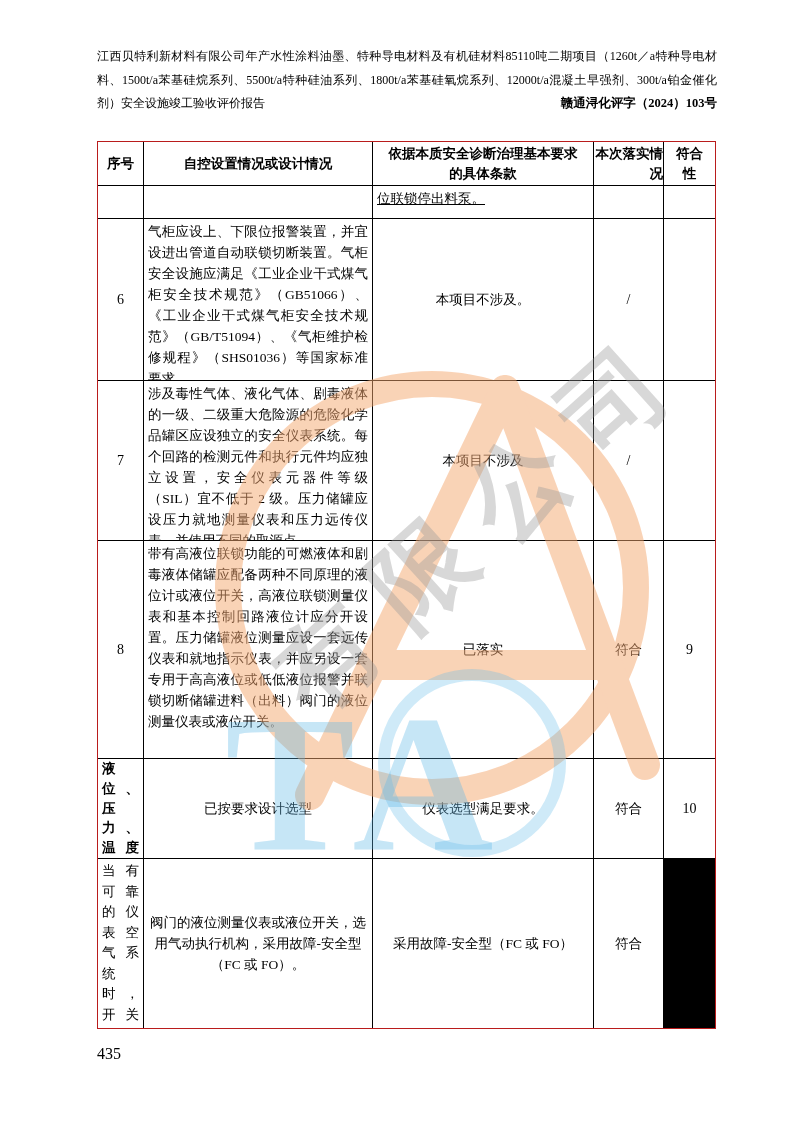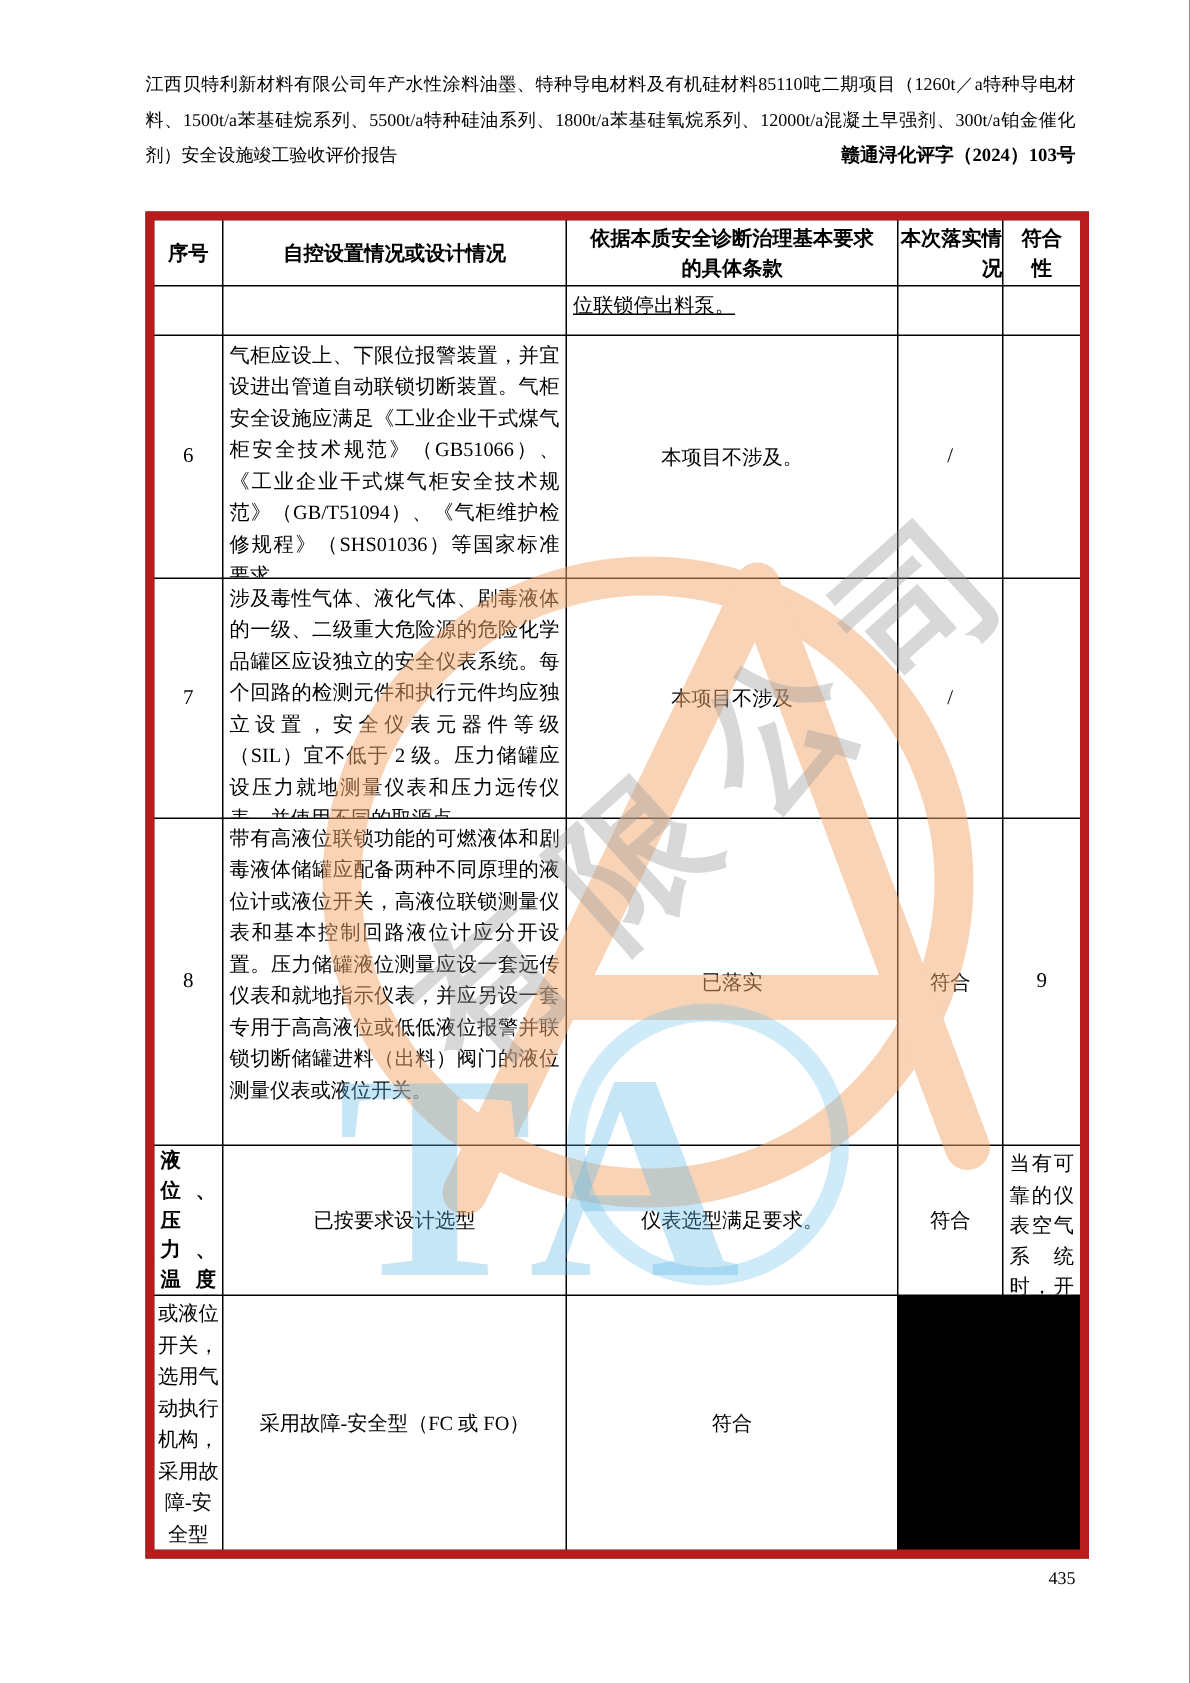--- a/index.html
+++ b/index.html
@@ -8,37 +8,37 @@
   
   .wm{position:absolute;left:0;top:0;width:793px;height:1122px;z-index:5;pointer-events:none;}
   
   .doc-header{position:absolute;left:97px;top:45px;width:620px;font-size:12px;line-height:23.5px;
               text-align:justify;text-justify:inter-ideograph;z-index:1;}
   .docnum{position:absolute;right:0;bottom:0;font-weight:bold;font-size:12.5px;background:transparent;}
   
   .tbl{position:absolute;left:97px;top:141px;z-index:1;display:grid;
        grid-template-columns:45px 228px 220px 69px 51px;
        grid-template-rows:43px 32px 161px 159px 217px 99px 169px;
-       gap:1px;background:#000;border:6px solid #b91c1c;}
+       gap:1px;background:#000;border:1px solid #b91c1c;}
   .c{background:#fff;display:flex;align-items:center;justify-content:center;text-align:center;
      font-size:13.5px;line-height:21px;overflow:hidden;}
   .hd{font-weight:bold;line-height:20px;}
   .hd2{padding:0 9px;}
   .hd4{justify-content:flex-start;text-align:right;}
   .hd5{padding:0 7px;}
   .blk{display:block;text-align:justify;text-justify:inter-ideograph;padding:2px 4px;}
   .left{display:block;text-align:left;padding:2px 4px;text-decoration:underline;}
   .sit{padding:0 3px;}
   .num{font-size:14px;}
   .s8{line-height:19.5px;font-size:13.3px;padding:1px 3px;}
   .r9{line-height:19.8px;padding:0 4px;font-weight:bold;}
   .r10{line-height:20.5px;}
   .impl{padding:0 1px;}
   .slash{font-size:14px;}
-  .pageno{position:absolute;top:1045px;left:97px;width:620px;text-align:right;font-size:12px;z-index:1;}
+  .pageno{position:absolute;top:1045px;left:97px;width:620px;text-align:left;font-size:16px;z-index:1;}
 </style>
 </head>
 <body>
 
 <div class="page">
 
   <div class="doc-header">
     <span>江西贝特利新材料有限公司年产水性涂料油墨、特种导电材料及有机硅材料85110吨二期项目（1260t／a特种导电材料、1500t/a苯基硅烷系列、5500t/a特种硅油系列、1800t/a苯基硅氧烷系列、12000t/a混凝土早强剂、300t/a铂金催化剂）安全设施竣工验收评价报告</span>
     <span class="docnum">赣通浔化评字（2024）103号</span>
   </div>
@@ -73,20 +73,21 @@
     <div class="c blk">带有高液位联锁功能的可燃液体和剧毒液体储罐应配备两种不同原理的液位计或液位开关，高液位联锁测量仪表和基本控制回路液位计应分开设置。压力储罐液位测量应设一套远传仪表和就地指示仪表，并应另设一套专用于高高液位或低低液位报警并联锁切断储罐进料（出料）阀门的液位测量仪表或液位开关。</div>
     <div class="c impl">已落实</div>
     <div class="c">符合</div>
 
     <div class="c num">9</div>
     <div class="c blk r9">液位、压力、温度等测量仪表的选型、安装等应符合《石油化工自动化仪表选型设计规范》（SH/T3005）、《石油化工储运系统罐区设计规范》（SH/T3007）等规定。</div>
     <div class="c impl">已按要求设计选型</div>
     <div class="c sit">仪表选型满足要求。</div>
     <div class="c">符合</div>
 
+    <div class="c num">10</div>
     <div class="c blk r10">当有可靠的仪表空气系统时，开关阀（紧急切断阀）应首选气动执行机构，采用故障-安全型（FC 或 FO）。当工艺特别要求开关阀为仪表空气故障保持型（FL），应选用双作用气缸执行机构，并配有仪表空气罐，阀门保位时间不应低于 48 小时。在没有仪表气源的场合，但有负荷分</div>
     <div class="c sit">阀门的液位测量仪表或液位开关，选用气动执行机构，采用故障-安全型（FC 或 FO）。</div>
     <div class="c impl">采用故障-安全型（FC 或 FO）</div>
     <div class="c">符合</div>
   </div>
 
   <div class="pageno">435</div>
 
   <svg class="wm" viewBox="0 0 793 1122">
     <g opacity="0.5">

